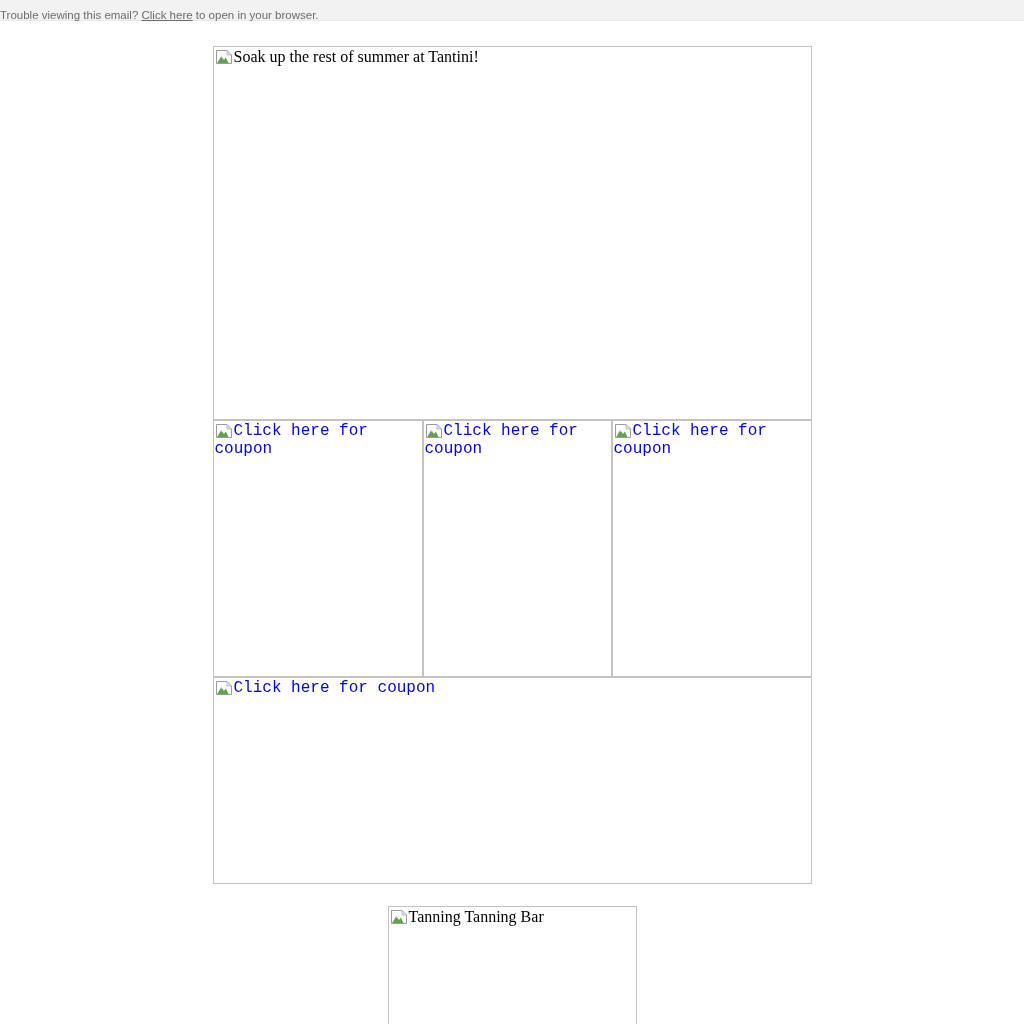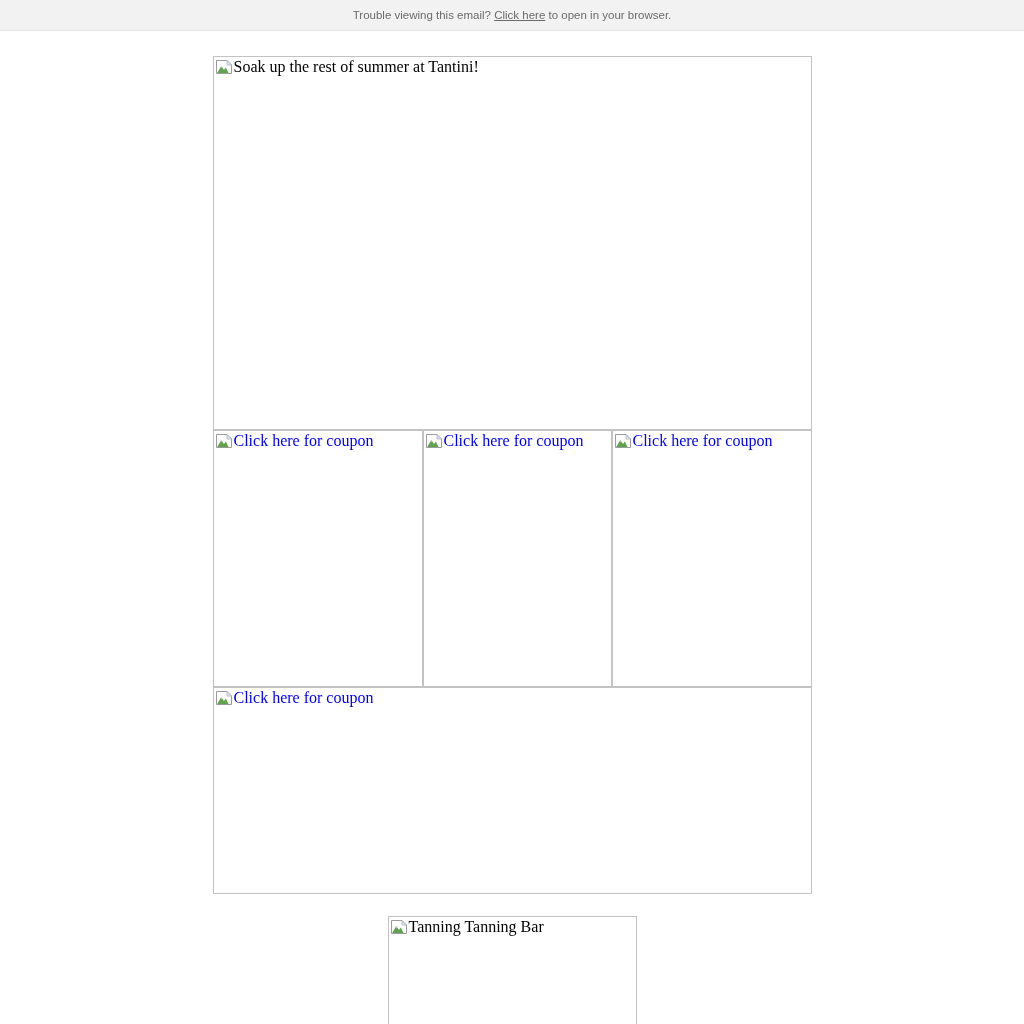--- a/index.html
+++ b/index.html
@@ -7,24 +7,24 @@
     margin: 0;
     padding: 0;
     background: #ffffff;
     width: 1024px;
     height: 1024px;
     overflow: hidden;
   }
   
   .banner {
     width: 100%;
-    height: 31px;
+    height: 21px;
     background: #f2f2f2;
     border-bottom: 1px solid #e7e7e7;
-    text-align: center;
+    text-align: left;
     font-family: "Liberation Sans", sans-serif;
     font-size: 11.5px;
     color: #6b6b6b;
     line-height: 30px;
   }
   .banner a {
     color: #6b6b6b;
     text-decoration: underline;
     cursor: pointer;
   }
@@ -37,21 +37,21 @@
     border: 1px solid #c3c3c3;
     background: #ffffff;
     padding: 1px;
     overflow: hidden;
     font-family: "Liberation Serif", "DejaVu Serif", serif;
     font-size: 16px;
     line-height: 18px;
   }
   .img-box .alt-text { vertical-align: top; }
   .alt-black { color: #000000; }
-  .alt-link  { color: #0000ee; text-decoration: none; cursor: pointer; }
+  .alt-link  { color: #0000ee; text-decoration: none; cursor: pointer; font-family: Liberation Mono, monospace; }
   .hero   { width: 599px; height: 374px; }
   .coupon-row { display: flex; width: 599px; }
   .coupon-1 { width: 210px; height: 257px; }
   .coupon-2 { width: 189px; height: 257px; }
   .coupon-3 { width: 200px; height: 257px; }
   .wide   { width: 599px; height: 207px; }
   .footer-wrap { text-align: center; margin-top: 22px; }
   .footer-box {
     display: inline-block;
     width: 249px;

